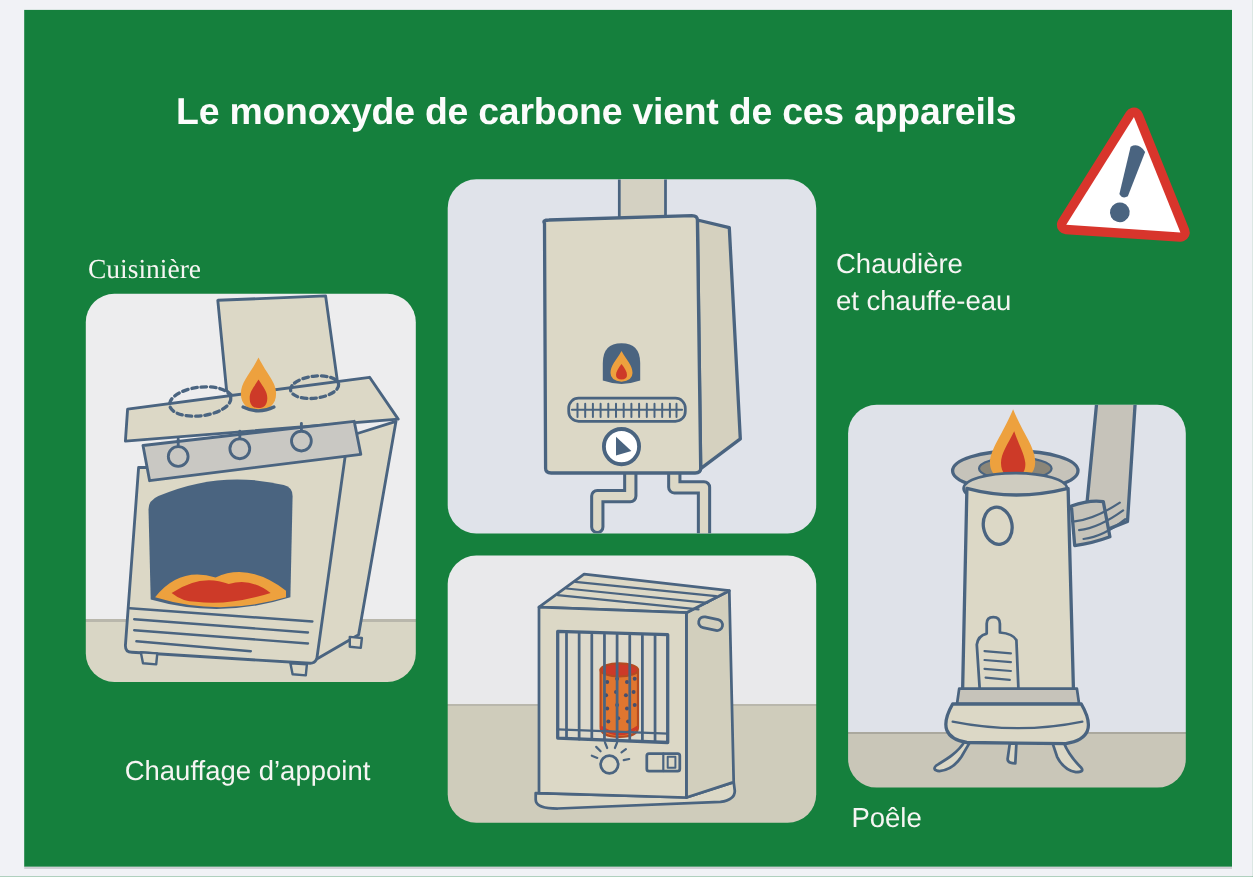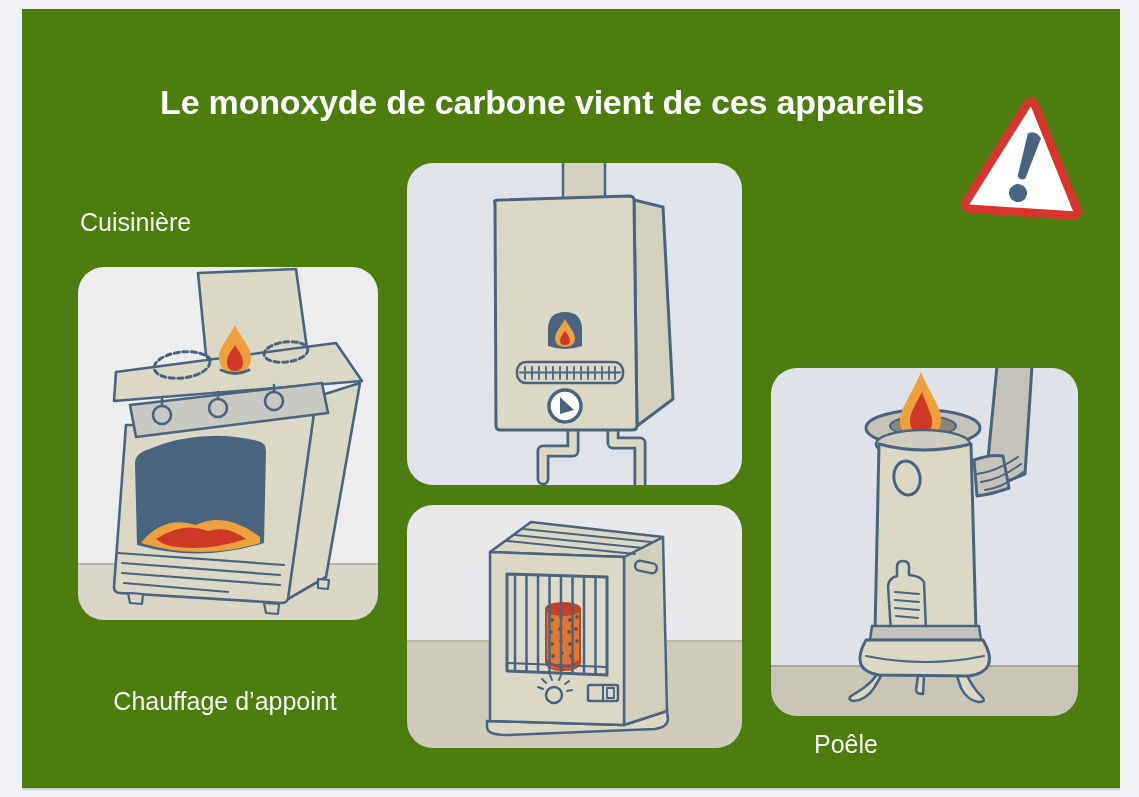--- a/index.html
+++ b/index.html
@@ -3,40 +3,40 @@
 <meta charset="utf-8">
 <style>
   html,body{margin:0;padding:0;}
   body{
     width:1139px;height:797px;position:relative;overflow:hidden;
     background:#f1f2f6;
     font-family:"Liberation Sans",sans-serif;
   }
   .slide{
     position:absolute;left:22px;top:9px;width:1098px;height:779px;
-    background:#4d7c0f;
+    background:#15803d;
   }
   .bottom-edge{
     position:absolute;left:22px;top:788px;width:1098px;height:2px;
     background:#cfcfd4;
   }
   .title{
     position:absolute;left:40px;top:74px;width:960px;margin:0;
     text-align:center;
     font-size:34px;font-weight:700;letter-spacing:-.2px;
     color:#fcfcfc;
   }
   .label{
     position:absolute;color:#f6f5f3;font-size:25px;line-height:34px;
     white-space:nowrap;
   }
-  .label-stove{left:58px;top:196px;}
+  .label-stove{left:58px;top:220px;font-family:Liberation Serif, serif;}
   .label-boiler{left:738px;top:214px;}
   .label-heater{left:38px;top:675px;width:330px;text-align:center;line-height:35px;}
-  .label-woodstove{left:792px;top:718px;}
+  .label-woodstove{left:752px;top:718px;}
   .panel{position:absolute;border-radius:26px;overflow:hidden;}
   .panel > svg{position:absolute;left:0;top:0;width:100%;height:100%;display:block;}
   .panel-stove{
     left:56px;top:258px;width:300px;height:353px;
     background:linear-gradient(#ededee 296px,#b9b7ac 296px 298px,#d9d6c5 298px);
   }
   .panel-boiler{
     left:385px;top:154px;width:335px;height:322px;
     background:#e0e3ea;
   }
@@ -62,20 +62,24 @@
 
   <svg class="warning" viewBox="0 0 140 140">
     <path d="M70,14 L123,114 L19,118 Z" fill="#ffffff" stroke="#d8352c" stroke-width="17" stroke-linejoin="round" paint-order="stroke"></path>
     <g transform="rotate(10 71 75)">
       <path d="M64,42 Q70,36 78,43 L74,86 Q70,90 66,86 Z" fill="#4a6480"></path>
       <circle cx="71" cy="102" r="9" fill="#4a6480"></circle>
     </g>
   </svg>
 
   <div class="label label-stove">Cuisinière</div>
+  <div class="label label-boiler">
+    <span>Chaudière</span><br>
+    <span>et chauffe-eau</span>
+  </div>
   <div class="label label-heater">
     <span>Chauffage d’appoint</span><br>
   </div>
   <div class="label label-woodstove">Poêle</div>
 
   <div class="panel panel-stove">
     <svg viewBox="0 0 300 353">
       <g stroke="#4a6480" stroke-width="2.6" stroke-linejoin="round" stroke-linecap="round">
 
         <path d="M120,6 L218,2 L244,190 L128,88 Z" fill="#dcd8c6"></path>

